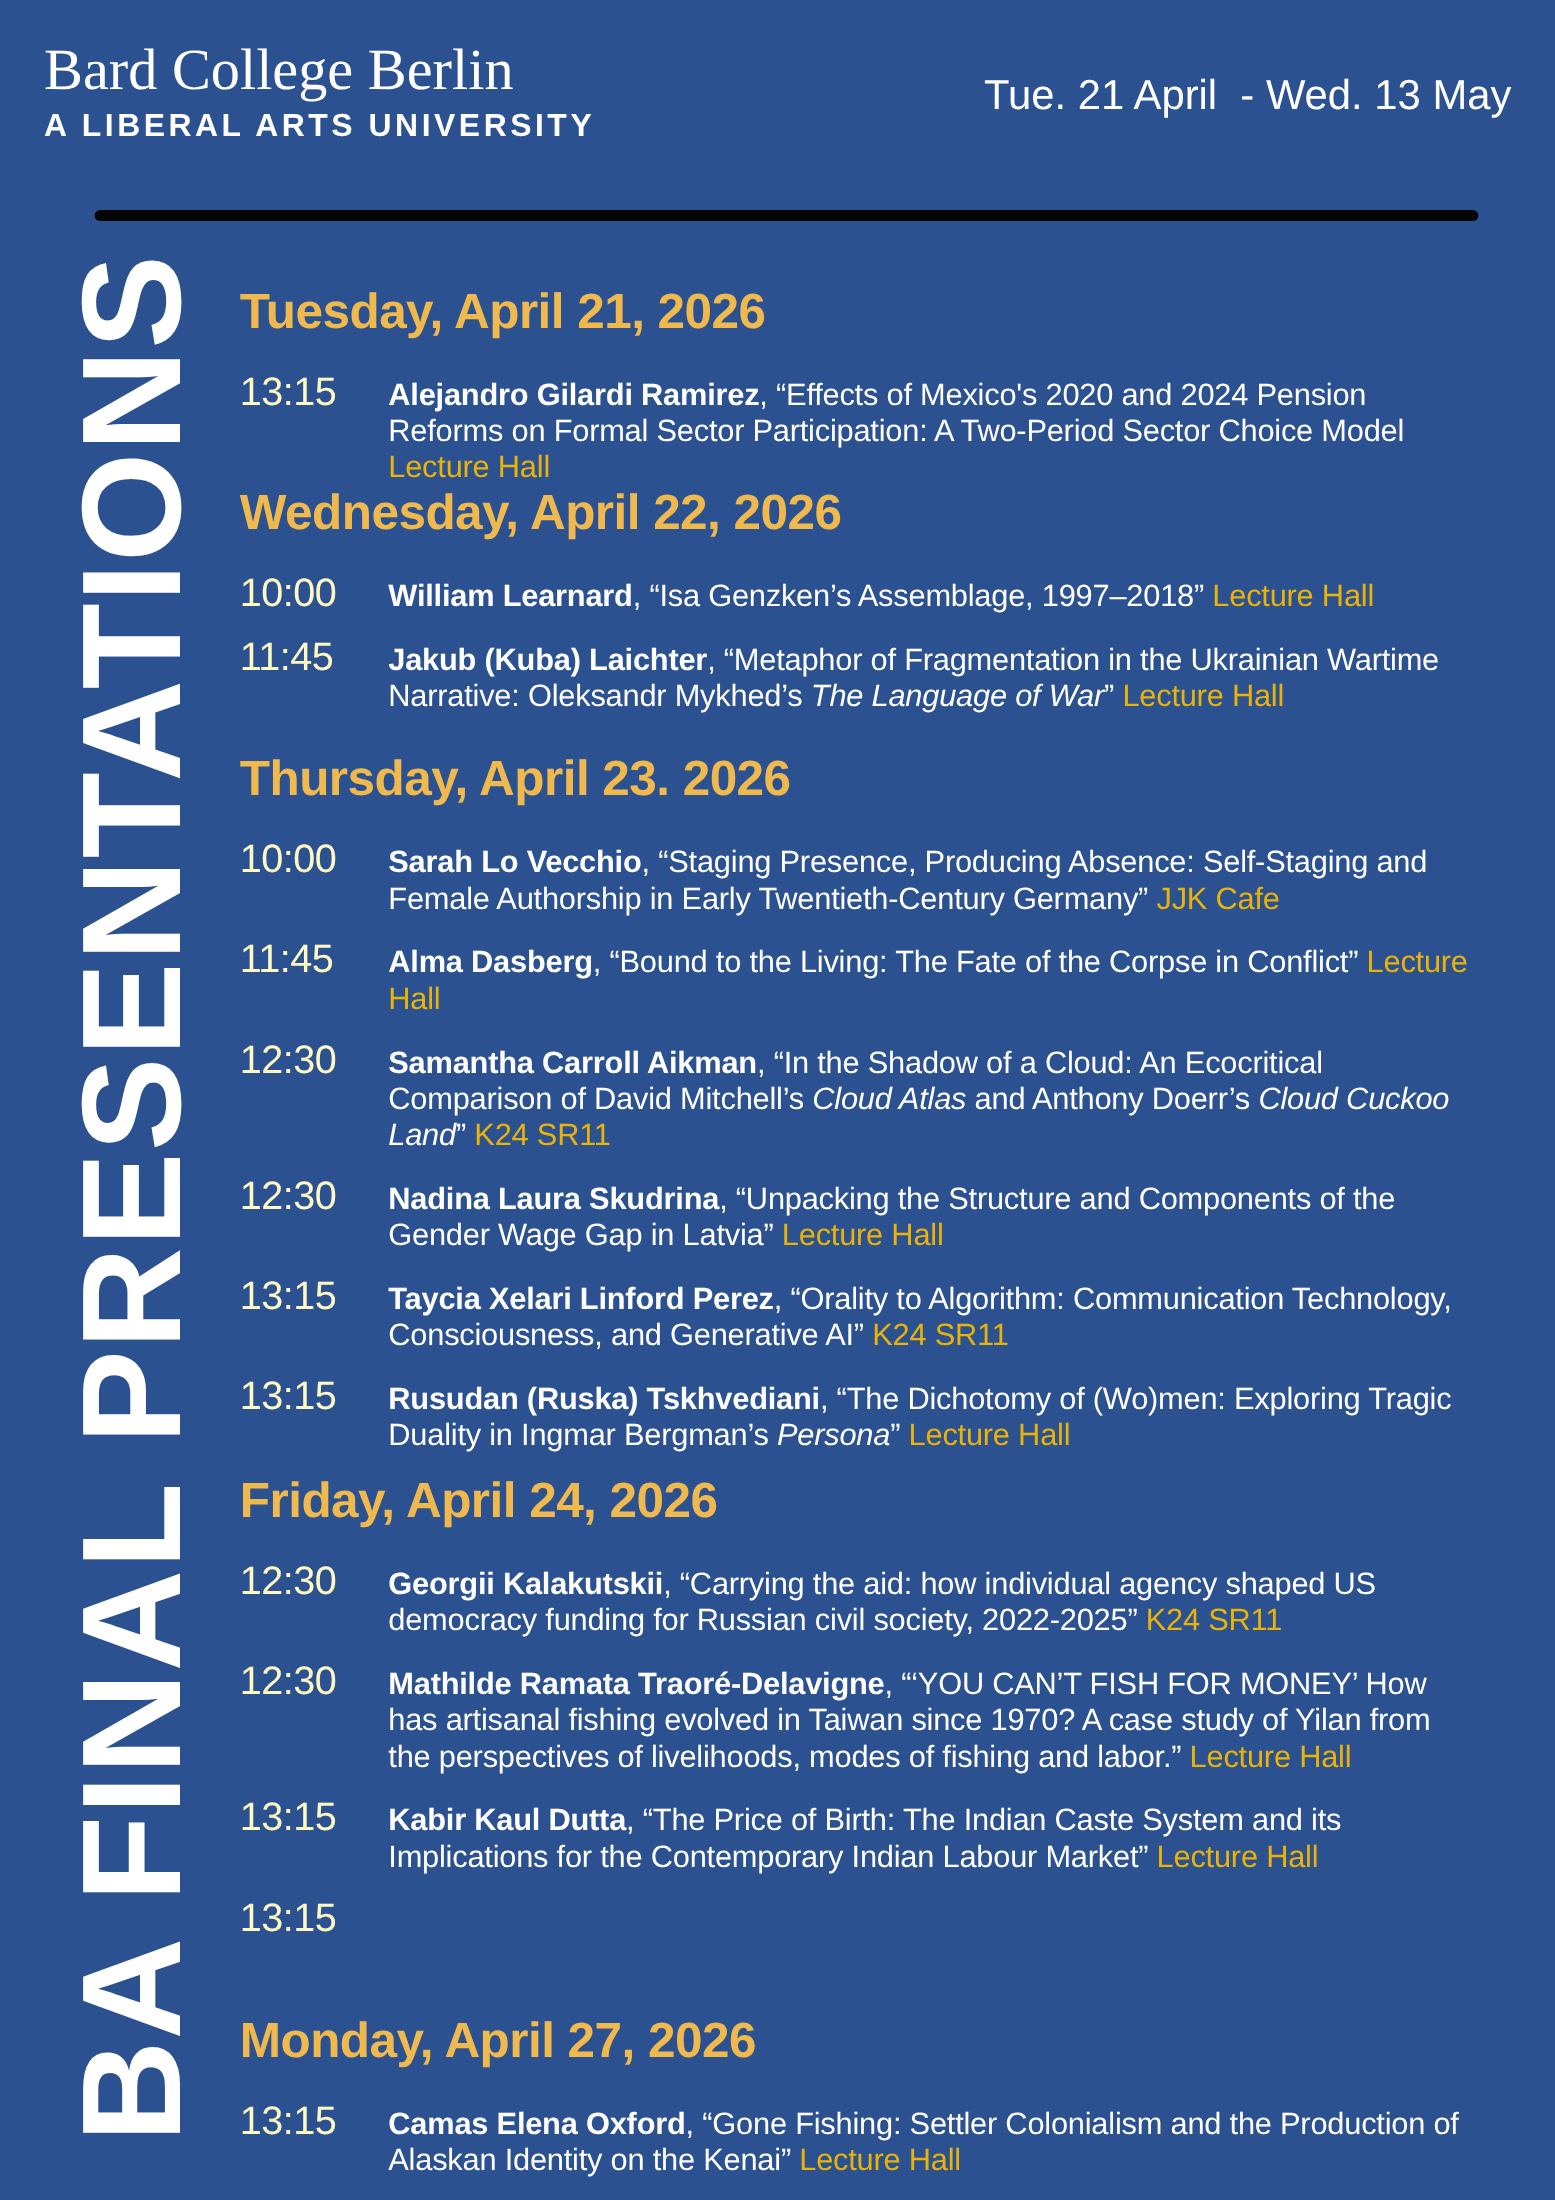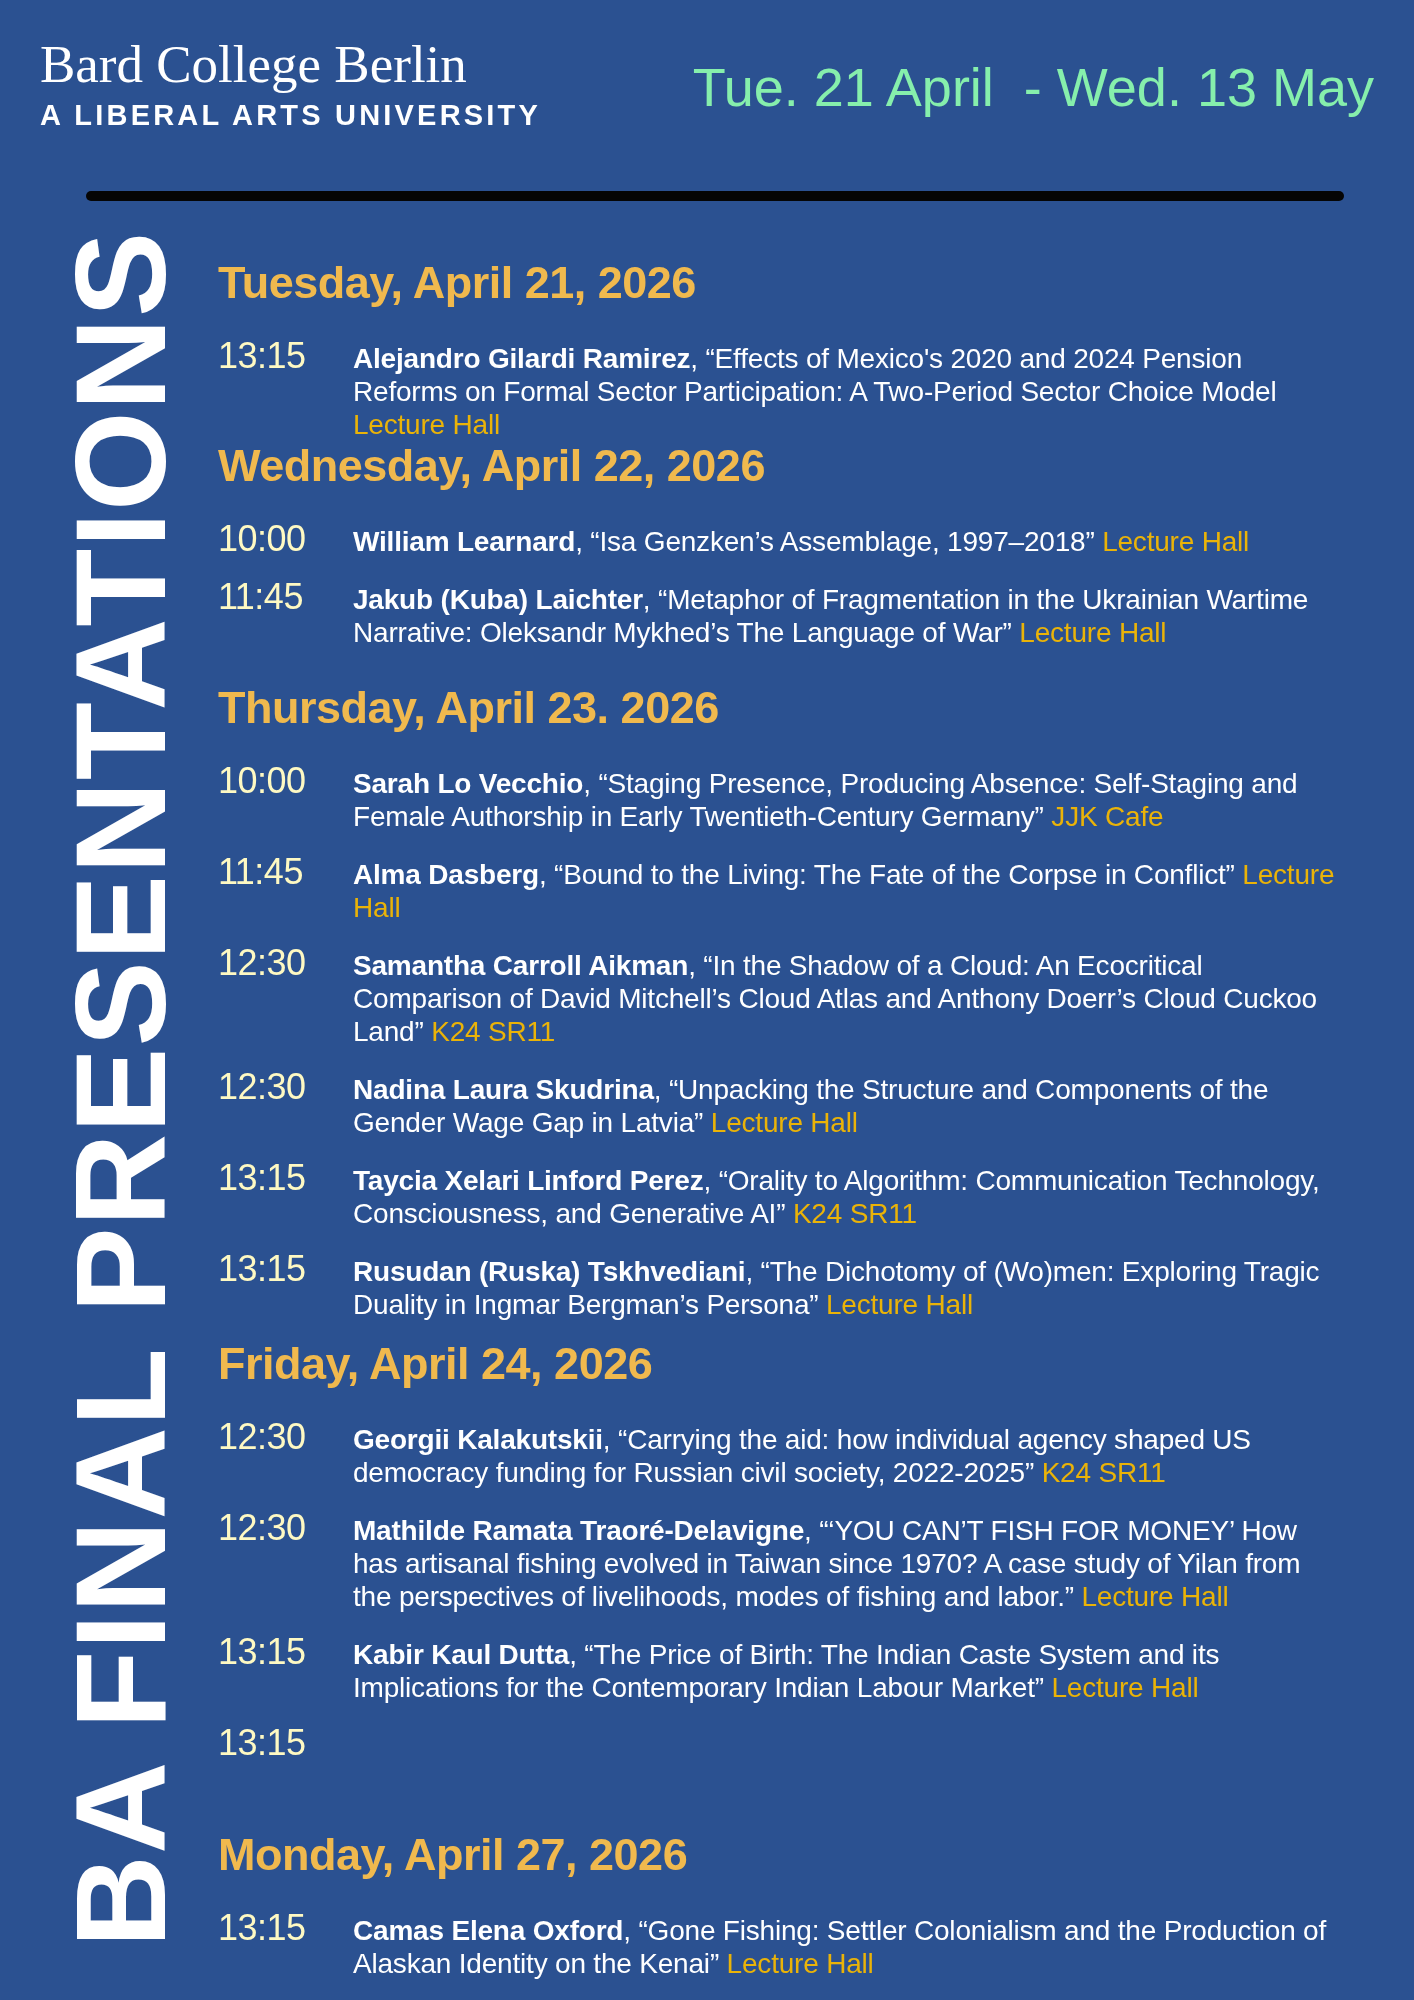--- a/index.html
+++ b/index.html
@@ -20,22 +20,22 @@
     font-family:"Liberation Serif",serif;
     font-size:53px;line-height:56px;font-weight:400;
     color:#ffffff;letter-spacing:0px;white-space:nowrap;
   }
   .logo-subtitle{
     font-size:29px;line-height:30px;font-weight:700;
     letter-spacing:3.2px;margin-top:8px;white-space:nowrap;
   }
   .date-range{
     position:absolute;right:40px;top:58px;
-    font-size:54px;line-height:58px;font-weight:400;
-    white-space:pre;color:#86efac;
+    font-size:38px;line-height:58px;font-weight:400;
+    white-space:pre;color:#ffffff;
   }
   .divider{
     position:absolute;left:86px;top:191px;
     width:1258px;height:10px;border-radius:5px;
     background:#050505;
   }
 
   
   .vertical-title{
     position:absolute;left:121px;top:1089px;
@@ -66,21 +66,21 @@
     width:135px;flex:0 0 135px;
     font-size:36px;line-height:33px;font-weight:400;
     letter-spacing:-0.5px;color:#fef9c3;
   }
   .etext{
     flex:1;
     font-size:28px;line-height:33px;font-weight:400;
     letter-spacing:-0.2px;color:#ffffff;
   }
   .ename{font-weight:700;}
-  .it{}
+  .it{font-style:italic;}
   .loc{color:#eab308;}
 </style>
 </head>
 <body>
 
 <div class="page">
 
   <div class="logo-block">
     <div class="logo-title">Bard College Berlin</div>
     <div class="logo-subtitle">A LIBERAL ARTS UNIVERSITY</div>

